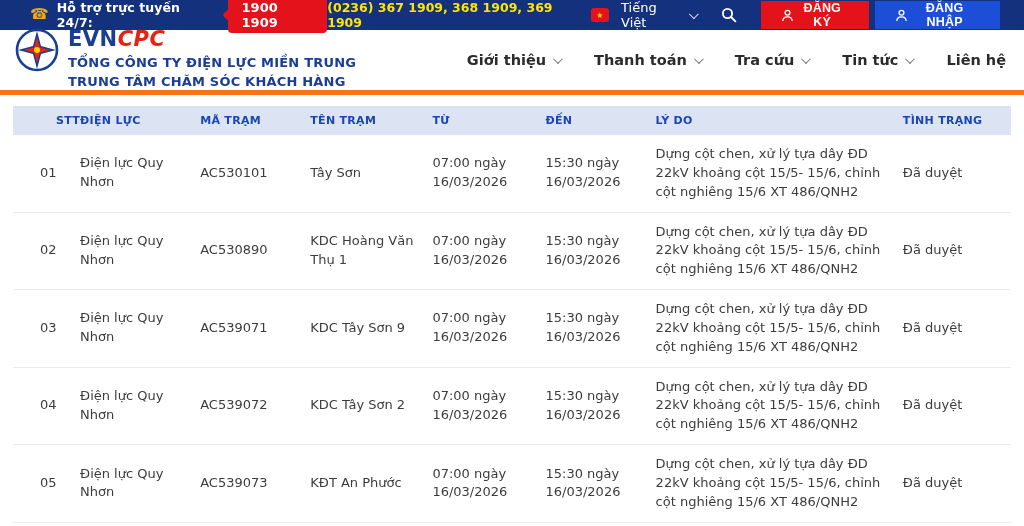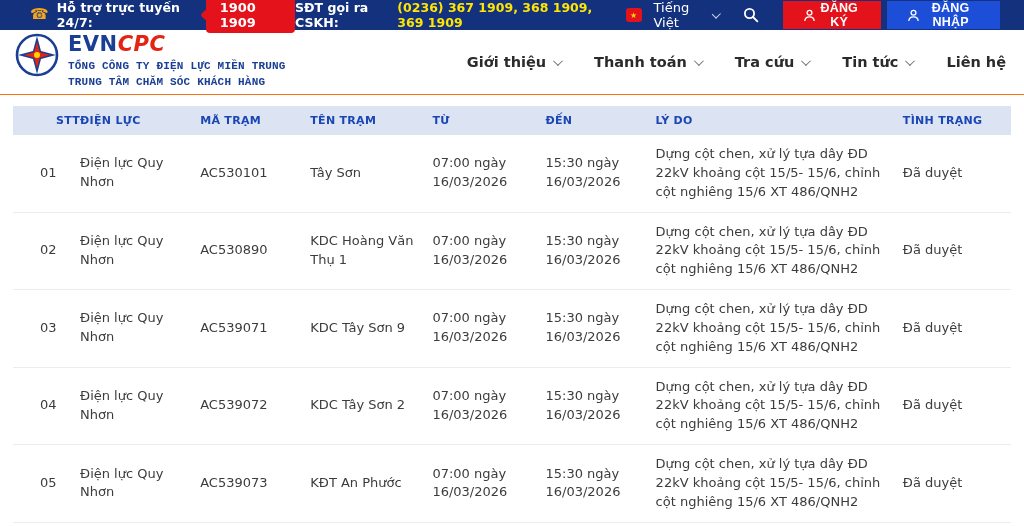--- a/index.html
+++ b/index.html
@@ -19,27 +19,27 @@
   .flag { width:20px; height:14px; background:#E4121B; border-radius:3px; display:flex; align-items:center; justify-content:center; color:#FFD400; font-size:8px; margin-left:12px; }
   .lang { display:flex; align-items:center; gap:8px; margin:0 6px 0 6px; font-size:13px; cursor:pointer; }
   .chev { width:7px; height:7px; border-right:1.6px solid #cfd8ef; border-bottom:1.6px solid #cfd8ef; transform:rotate(45deg) translateY(-2px); display:inline-block; }
   .search-btn { display:flex; align-items:center; padding:0 18px 0 14px; cursor:pointer; }
   .auth-btn { display:flex; align-items:center; gap:1px; padding:0 20px; font-weight:bold; font-size:12.5px; letter-spacing:.2px; cursor:pointer; color:#fff; border:none; }
   .auth-register { background:#E4121B; }
   .auth-login { background:#1d4ed8; margin-right:24px; }
   .person-ico svg { display:block; }
 
   
-  .siteheader { height:65px; background:#fff; border-bottom:1px solid #f97316; display:flex; align-items:center; padding:0 18px 0 15px; }
+  .siteheader { height:65px; background:#fff; border-bottom:5px solid #f97316; display:flex; align-items:center; padding:0 18px 0 15px; }
   .logo { display:flex; align-items:flex-start; gap:9px; }
   .logo-mark { width:44px; height:44px; flex:0 0 auto; }
   .logo-text .brand { font-size:21px; font-weight:bold; letter-spacing:.5px; line-height:1.05; }
   .brand-evn { color:#1A3E94; }
   .brand-cpc { color:#E42313; font-style:italic; }
-  .logo-sub { color:#1A3E94; font-size:11px; font-weight:bold; line-height:1.5; margin-top:2px; letter-spacing:.2px;font-family:Liberation Mono, monospace; }
+  .logo-sub { color:#1A3E94; font-size:13px; font-weight:bold; line-height:1.5; margin-top:2px; letter-spacing:.2px; }
   .nav { margin-left:auto; display:flex; align-items:center; gap:34px; }
   .nav-item { display:flex; align-items:center; gap:7px; font-size:14.5px; font-weight:bold; color:#2B2B2B; cursor:pointer; white-space:nowrap; }
   .nav-chev { width:7px; height:7px; border-right:1.8px solid #777; border-bottom:1.8px solid #777; transform:rotate(45deg) translateY(-2px); }
 
   
   .table-wrap { padding:11px 13px 0 13px; }
   table { width:100%; border-collapse:collapse; table-layout:fixed; }
   col.c-stt{width:67px} col.c-dl{width:120px} col.c-ma{width:110px} col.c-ten{width:122px}
   col.c-tu{width:113px} col.c-den{width:110px} col.c-ly{width:247px} col.c-tt{width:108px}
   thead th { background:#DCE4F3; color:#1A46B5; font-size:11px; text-align:left; font-weight:bold; padding:8px 8px 8px 0; letter-spacing:.3px; }
@@ -52,21 +52,20 @@
 <body>
 
 <div class="topbar">
   <div class="topbar-left">
     <span class="phone-ico">☎</span>
     <span class="hot-label">Hỗ trợ trực tuyến 24/7:</span>
     <span class="hot-badge">1900 1909</span>
   </div>
 
   <div class="topbar-mid">
-    <span class="cskh-label">SĐT gọi ra CSKH:</span>
     <span class="cskh-numbers">(0236) 367 1909, 368 1909, 369 1909</span>
     <span class="flag">★</span>
     <span class="lang">
       <span>Tiếng Việt</span>
       <span class="chev"></span>
     </span>
     <span class="search-btn">
       <svg width="16" height="16" viewBox="0 0 16 16">
           <circle cx="6.5" cy="6.5" r="4.6" fill="none" stroke="#fff" stroke-width="1.8"></circle>
           <line x1="10" y1="10" x2="14.4" y2="14.4" stroke="#fff" stroke-width="1.8" stroke-linecap="round"></line>

